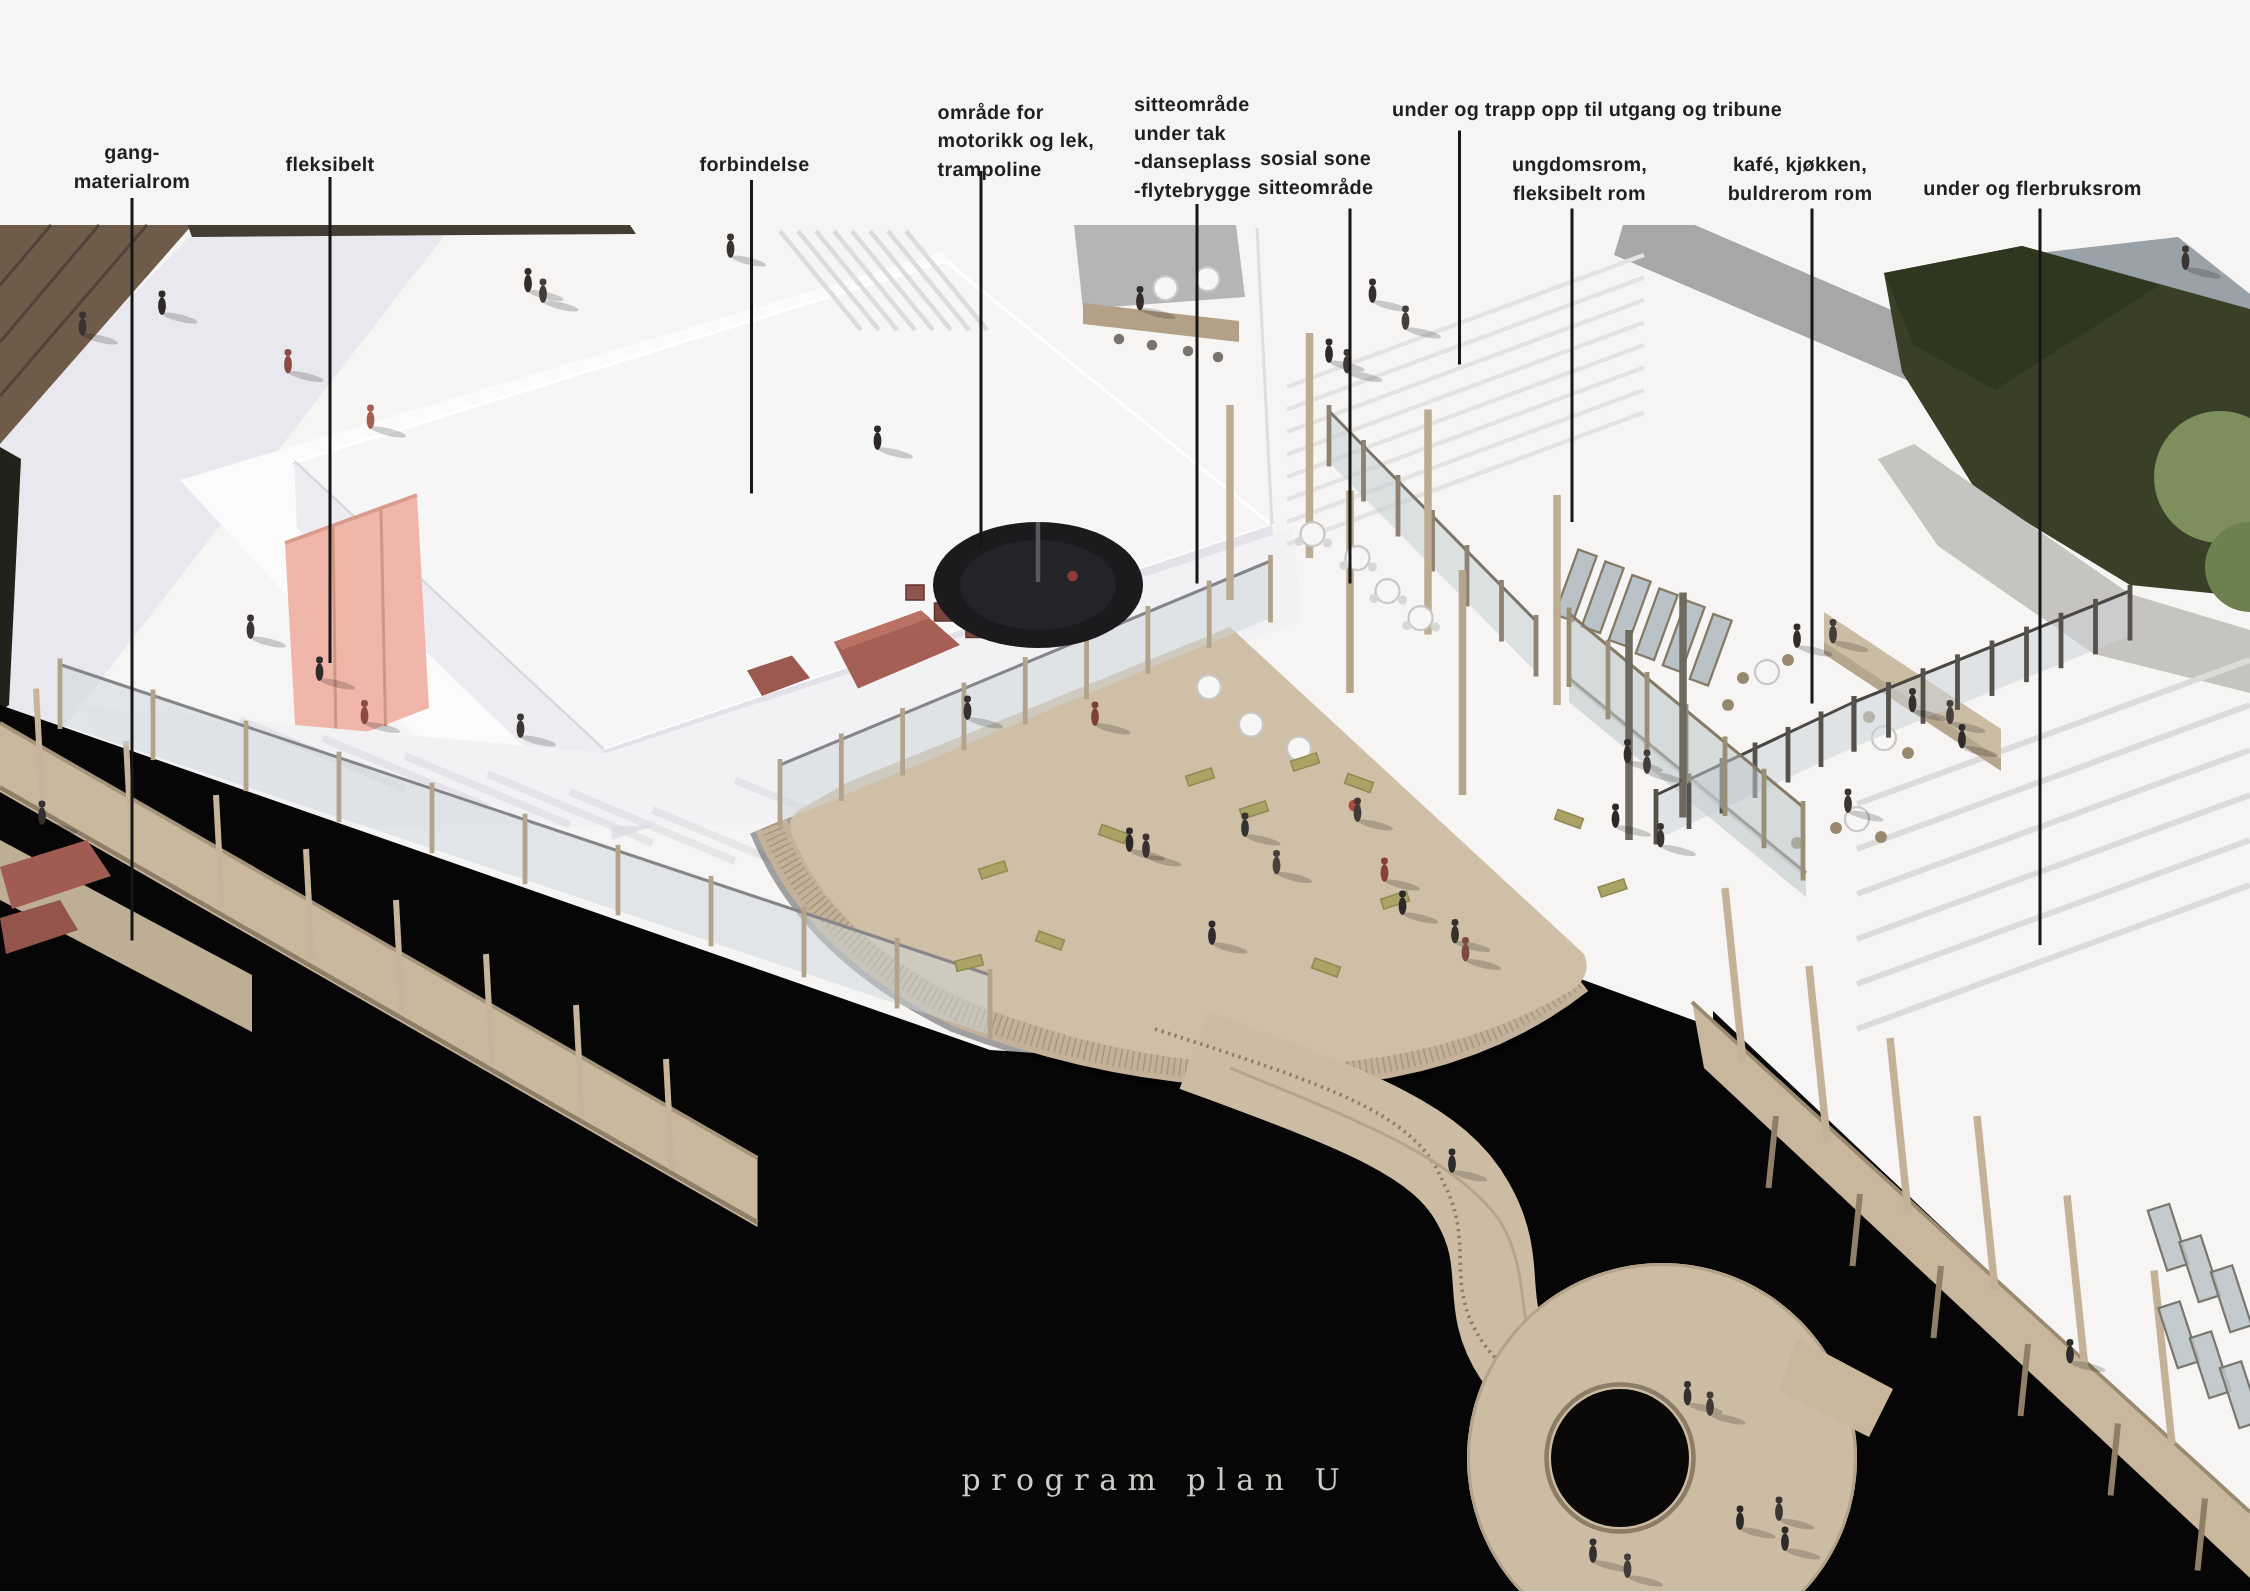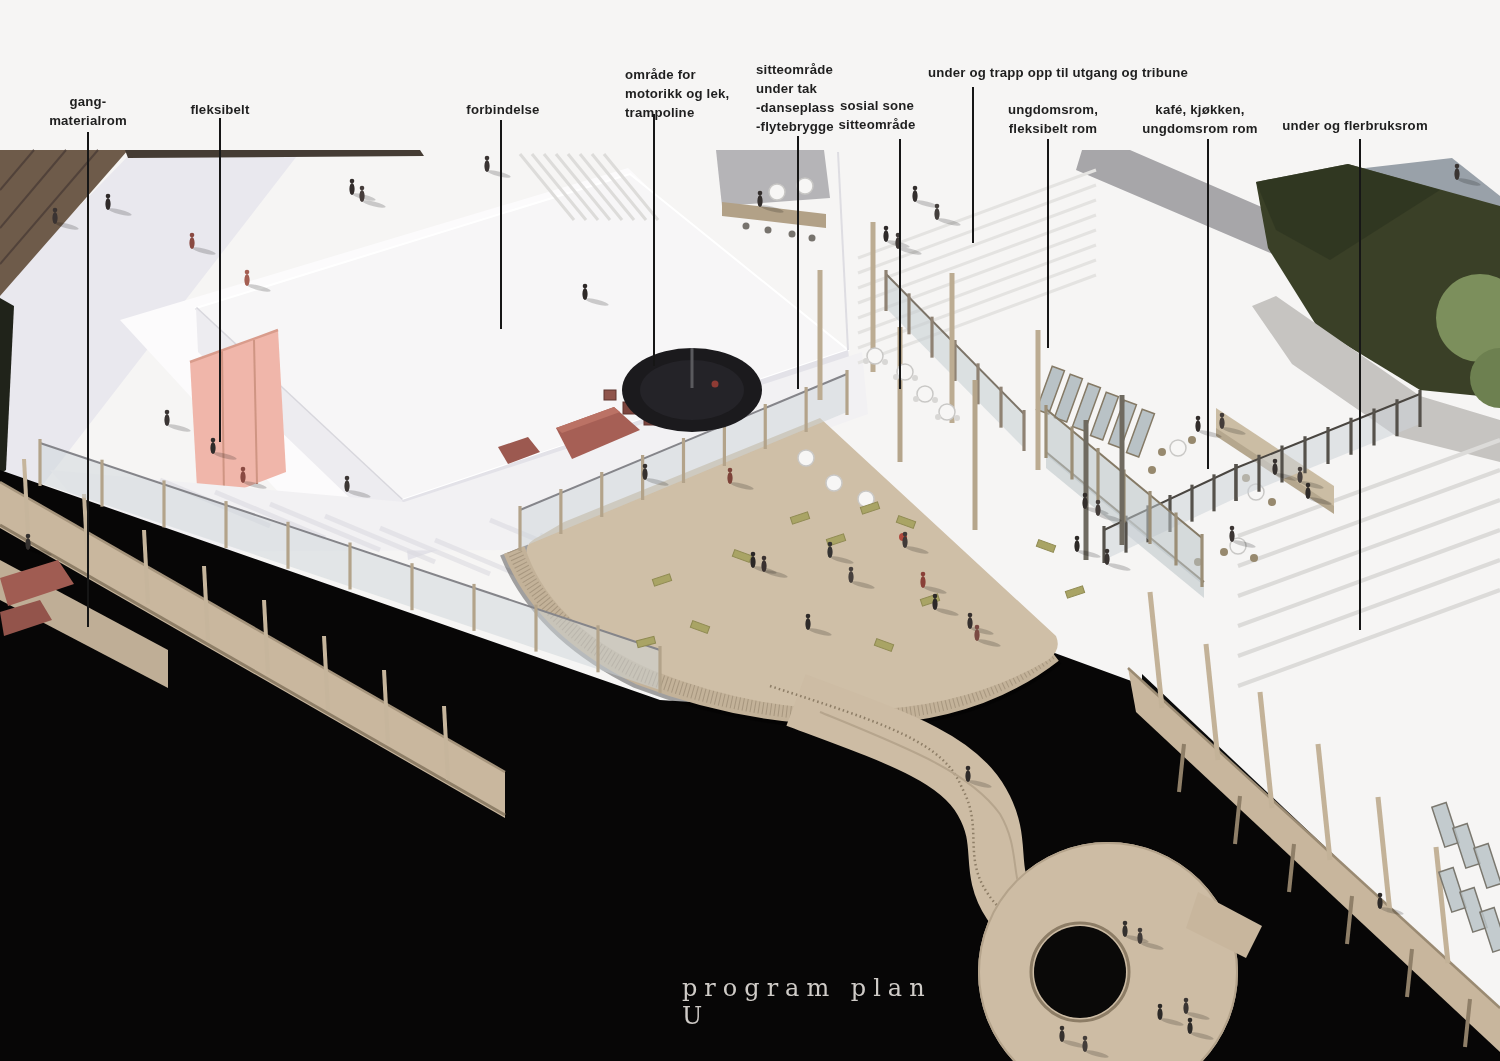--- a/index.html
+++ b/index.html
@@ -4,23 +4,23 @@
 <style>
   html,body{margin:0;padding:0;background:#ffffff;}
   #stage{position:relative;width:1500px;height:1061px;overflow:hidden;background:#ffffff;
          font-family:"Liberation Sans",sans-serif;}
   #scene{position:absolute;left:0;top:0;}
   .callout{position:absolute;font:600 13.2px/19px "Liberation Sans",sans-serif;
            color:#1f1f1f;letter-spacing:.2px;white-space:pre-line;}
   .c-center{text-align:center;}
   .c-left{text-align:left;}
   .leader{position:absolute;width:1.5px;background:#161616;}
-  #plan-title{position:absolute;left:682px;top:974px;width:260px;
+  #plan-title{position:absolute;left:641px;top:974px;width:260px;
               font-family:"DejaVu Serif","Liberation Serif",serif;
-              font-size:24px;letter-spacing:7px;color:#cfcbc7;}
+              font-size:20px;letter-spacing:7px;color:#cfcbc7;}
 </style>
 </head>
 <body>
 
 <div id="stage">
 
 <svg id="scene" width="1500" height="1061" viewBox="0 0 1500 1061">
 
   <rect x="0" y="0" width="1500" height="1061" fill="#f6f5f4"></rect>
 
@@ -527,21 +527,21 @@
   <div class="leader" style="left:899px;top:139px;height:250px"></div>
 
   <div class="callout c-left" style="left:928px;top:63px;width:260px">under og trapp opp til utgang og tribune</div>
   <div class="leader" style="left:972px;top:87px;height:156px"></div>
 
   <div class="callout c-center" style="left:993px;top:100px;width:120px">ungdomsrom,
 fleksibelt rom</div>
   <div class="leader" style="left:1047px;top:139px;height:209px"></div>
 
   <div class="callout c-center" style="left:1139px;top:100px;width:122px">kafé, kjøkken,
-ungdomsrom rom</div>
+buldrerom rom</div>
   <div class="leader" style="left:1207px;top:139px;height:330px"></div>
 
   <div class="callout c-center" style="left:1272px;top:116px;width:166px">under og flerbruksrom</div>
   <div class="leader" style="left:1359px;top:139px;height:491px"></div>
 </div>
 
 <div id="plan-title">program plan U</div>
 
 </div>
 

